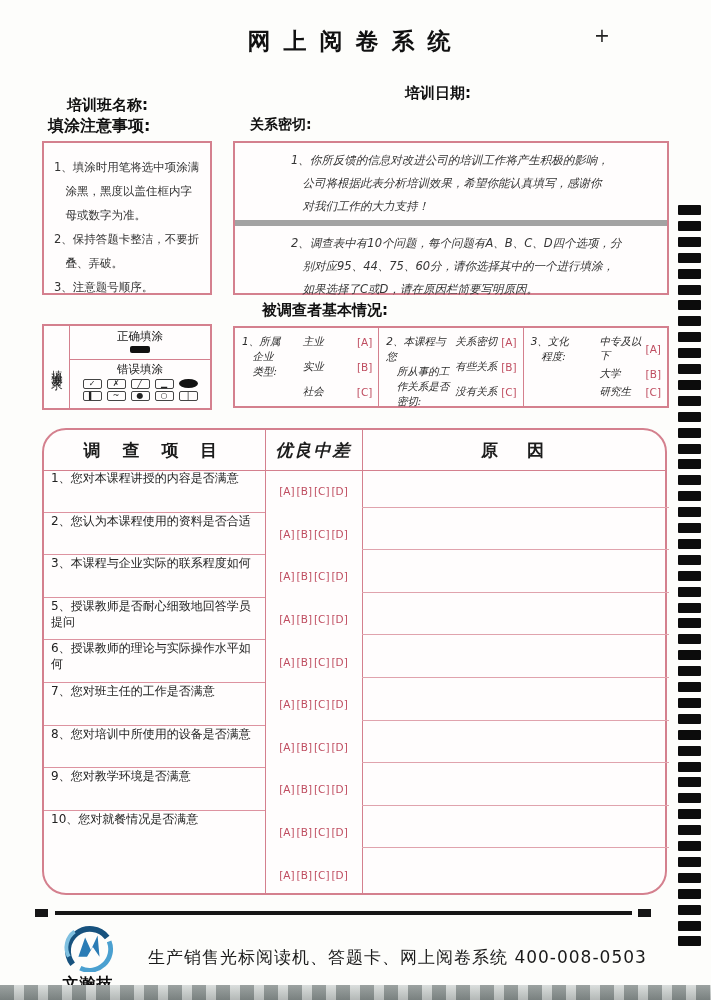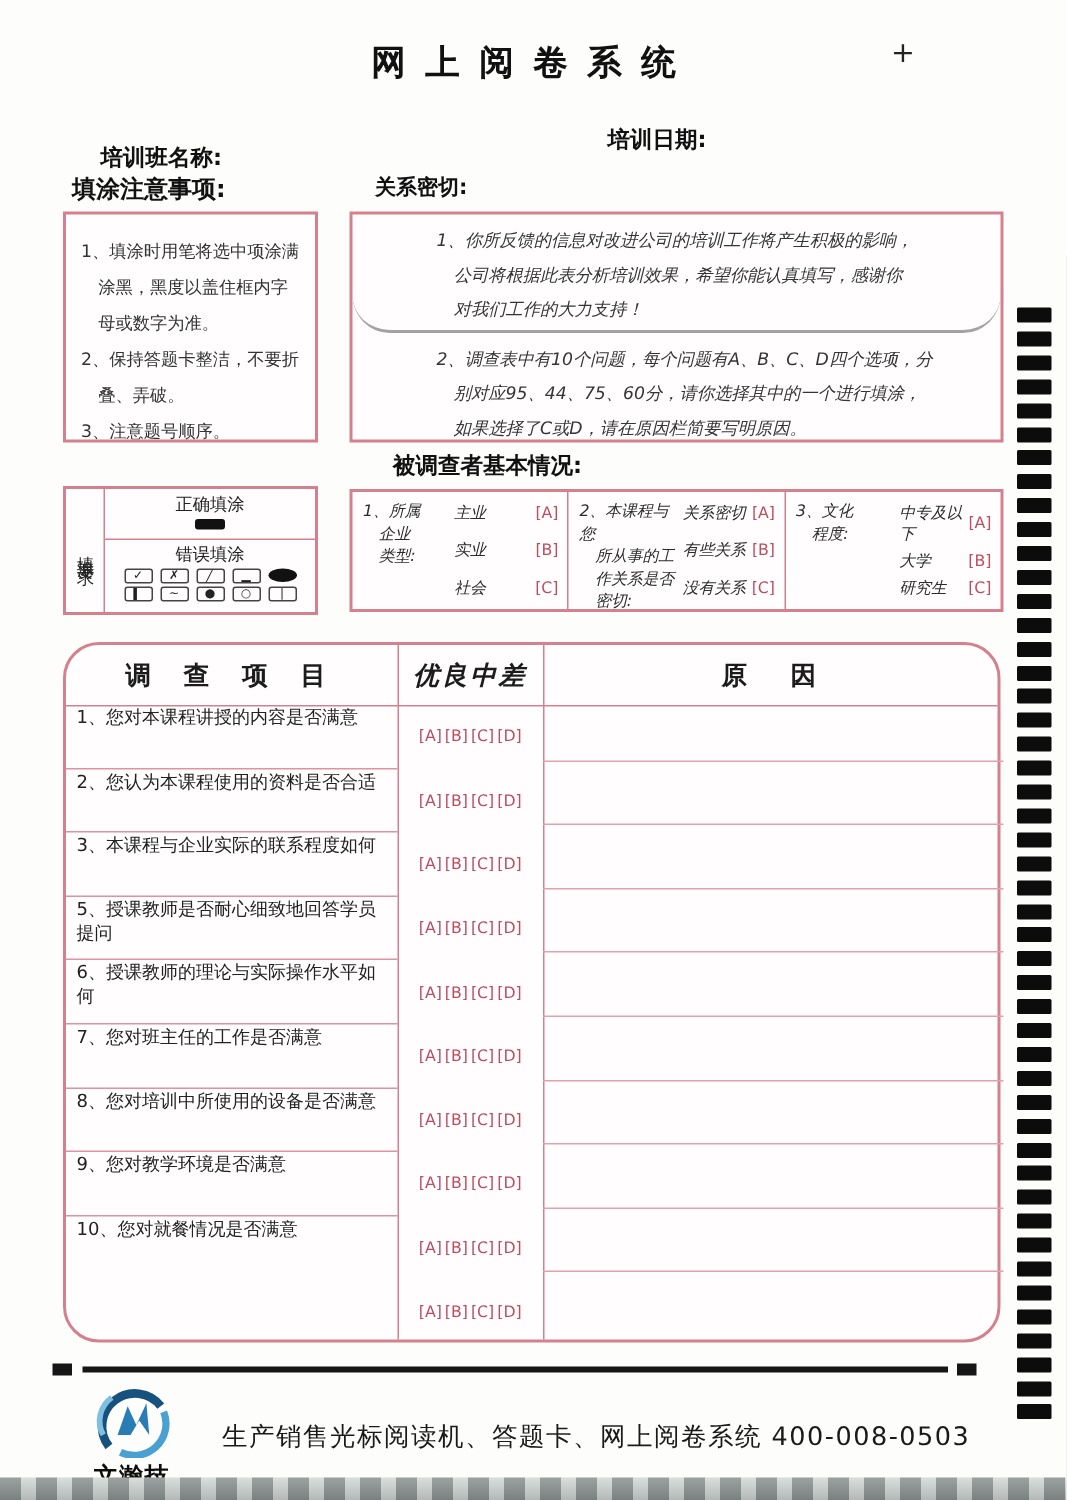--- a/index.html
+++ b/index.html
@@ -14,21 +14,21 @@
   .train-date{left:405px;top:84px;font-size:15px;}
   .notice-lbl{left:48px;top:116px;font-size:16px;}
   .instr-lbl{left:250px;top:116px;font-size:14px;}
   
   .pbox{position:absolute;border:2px solid #d4808e;background:#fffdfd;box-sizing:border-box;}
   .notice-box{left:42px;top:141px;width:170px;height:154px;padding:12px 6px 0 10px;
               font-size:11.5px;line-height:24px;white-space:pre-line;color:#333;}
   .instr-box{left:233px;top:141px;width:436px;height:154px;display:flex;flex-direction:column;}
   .instr-cell{flex:1;padding:6px 8px 2px 56px;font-size:11.5px;line-height:23px;
               font-style:italic;white-space:pre-line;color:#353535;box-sizing:border-box;}
-  .instr-cell.first{border-bottom:2px solid #a3a3a3;border-radius:25px;}
+  .instr-cell.first{border-bottom:6px solid #a3a3a3;}
   .section-title{position:absolute;left:262px;top:301px;font-size:15px;font-weight:bold;color:#111;}
   
   .fillreq-box{left:42px;top:324px;width:170px;height:86px;display:flex;}
   .fillreq-side{width:25px;border-right:1px solid #d4808e;display:flex;align-items:center;justify-content:center;
                 writing-mode:vertical-rl;font-size:11.5px;letter-spacing:3px;color:#222;}
   .fillreq-main{flex:1;display:flex;flex-direction:column;}
   .fr-correct{height:34px;border-bottom:1px solid #d4808e;text-align:center;font-size:11.5px;padding-top:3px;box-sizing:border-box;}
   .fr-correct .mark-filled{display:block;margin:2px auto 0;width:20px;height:7px;background:#111;border-radius:2px;}
   .fr-wrong{flex:1;text-align:center;font-size:11.5px;padding-top:2px;}
   .mark-row{display:flex;justify-content:center;gap:5px;margin-top:2px;}

